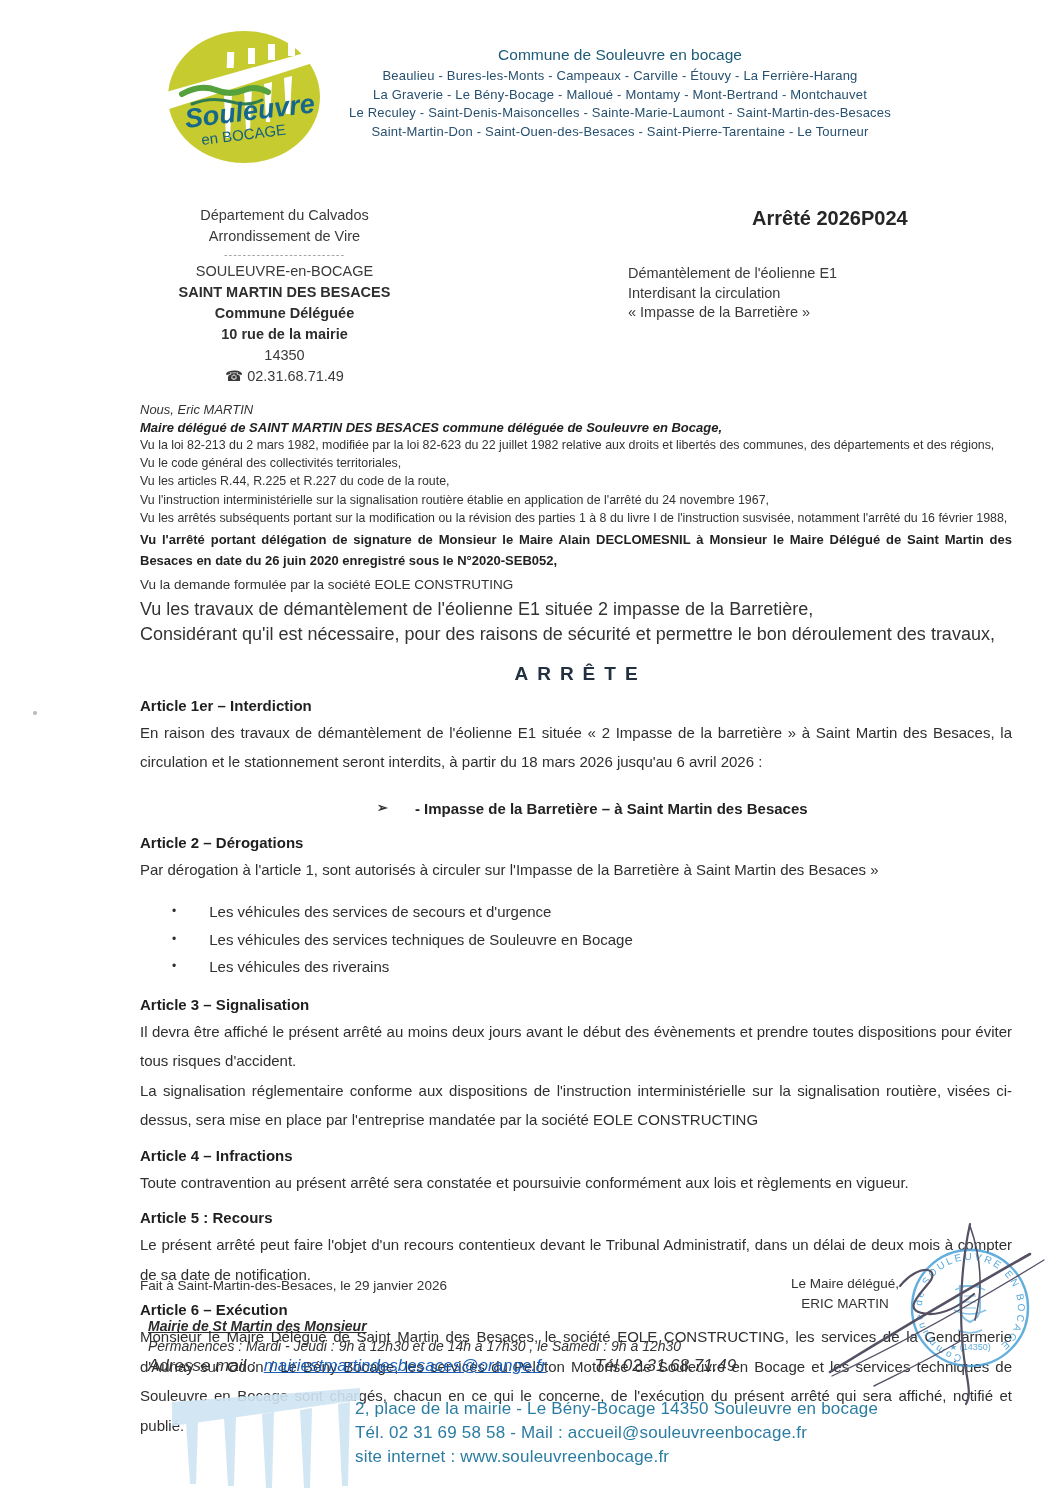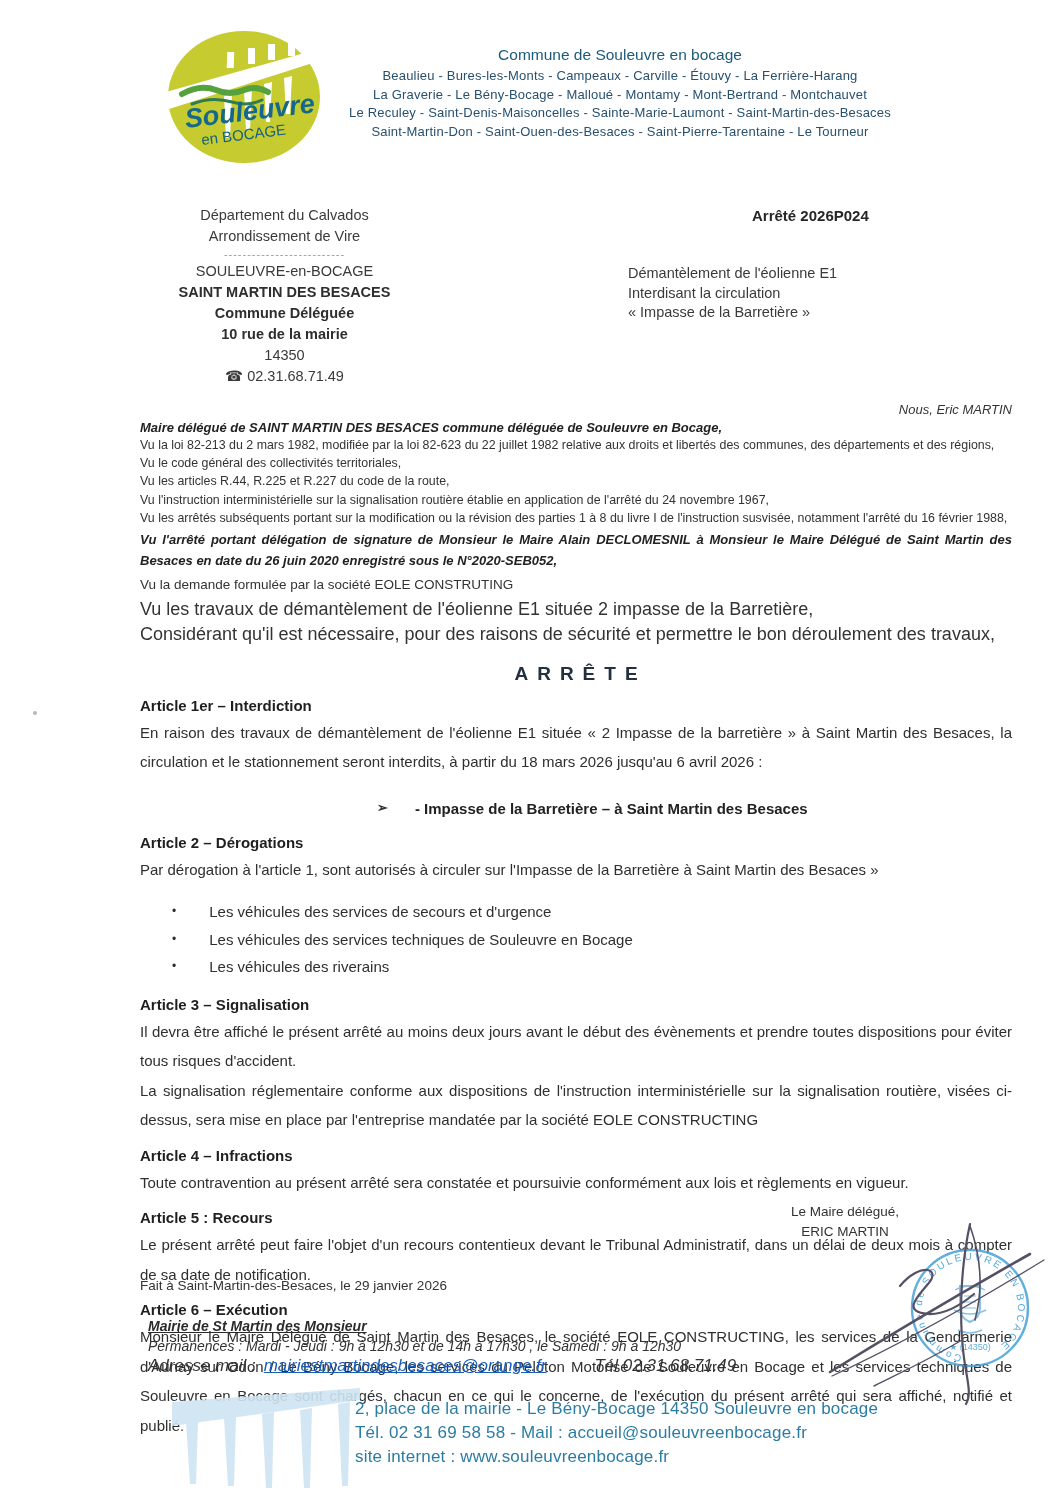--- a/index.html
+++ b/index.html
@@ -16,49 +16,49 @@
   .logo-wrap { width:156px; height:134px; }
   .communes { width:548px; text-align:center; padding-top:16px; }
   .communes-title { font-size:15.5px; color:#1d5a78; margin-bottom:3px; }
   .commune-line { font-size:13px; line-height:18.5px; color:#27506f; letter-spacing:.2px; }
 
   
   .issuer { position:absolute; top:205px; left:152px; width:265px; text-align:center;
             font-size:14.5px; line-height:21px; color:#3a3a3a; }
   .issuer .sep { color:#9a9a9a; font-size:11px; line-height:14px; letter-spacing:1px; }
   .issuer .b { font-weight:bold; color:#2e2e2e; }
-  .ref-number { position:absolute; top:207px; left:752px; font-size:15px; font-weight:bold; color:#262626; }
+  .ref-number { position:absolute; top:207px; left:752px; font-size:20px; font-weight:bold; color:#262626; }
   .ref-object { position:absolute; top:264px; left:628px; width:280px; text-align:left;
                 font-size:14.5px; line-height:19.5px; color:#3a3a3a; }
 
   
   .body { position:absolute; top:402px; left:140px; width:872px; }
-  .intro    { font-size:13px; line-height:16.5px; font-style:italic; color:#333;text-align:right; }
+  .intro    { font-size:13px; line-height:16.5px; font-style:italic; color:#333; }
   .intro-b  { font-size:13px; line-height:17px; font-style:italic; font-weight:bold; color:#222; }
   .vu-sm    { font-size:12.4px; line-height:18.4px; color:#333; }
-  .vu-bold  { font-size:13px; line-height:21px; font-style:italic; font-weight:bold;
+  .vu-bold  { font-size:13px; line-height:21px; font-weight:bold;
               color:#222; text-align:justify; margin-top:1px; }
   .vu-md    { font-size:13.5px; line-height:23px; color:#333; margin-top:2px; }
   .vu-lg    { font-size:18px; line-height:24px; color:#333; margin-top:1px; }
 
   .decree-heading { text-align:center; font-size:19px; font-weight:bold; color:#22303f;
                     letter-spacing:9px; margin:17px 0 8px 0; padding-left:9px; }
   .art-title { font-size:15px; font-weight:bold; color:#1f1f1f; line-height:24px; margin-top:9px; }
   .art-body  { font-size:15px; line-height:29.5px; text-align:justify; color:#2f2f2f; }
   .road-line { display:flex; gap:27px; margin:23px 0 14px 0; padding-left:237px;
                font-size:15px; font-weight:bold; color:#222; }
   .road-line .arrow { font-size:13px; color:#333; }
   .bullets { margin:14px 0 8px 32px; }
   .bullet-row { display:flex; gap:33px; font-size:15px; line-height:27.5px; color:#2f2f2f; }
   .bullet-row .dot { font-size:12px; line-height:27.5px; }
   .gap12 { margin-top:12px; }
 
   
   .place-date { position:absolute; top:1278px; left:140px; font-size:13.5px; color:#333; }
-  .signatory  { position:absolute; top:1202px; left:770px; width:150px; text-align:center;
+  .signatory  { position:absolute; top:1274px; left:770px; width:150px; text-align:center;
                 font-size:13.5px; line-height:20px; color:#333; }
   .stamp  { position:absolute; top:1238px; left:900px; width:140px; height:140px; }
   .autograph { position:absolute; top:1220px; left:812px; width:248px; height:188px; }
 
   
   .contact { position:absolute; top:1316px; left:148px; font-style:italic; color:#333; }
   .contact-title { font-size:14px; font-weight:bold; text-decoration:underline; line-height:20px; color:#2b2b2b; }
   .contact-hours { font-size:14px; line-height:20px; }
   .contact-mail-row { font-size:17px; line-height:20px; display:flex; gap:8px; }
   .email-link { color:#1a5eb8; text-decoration:underline; }

